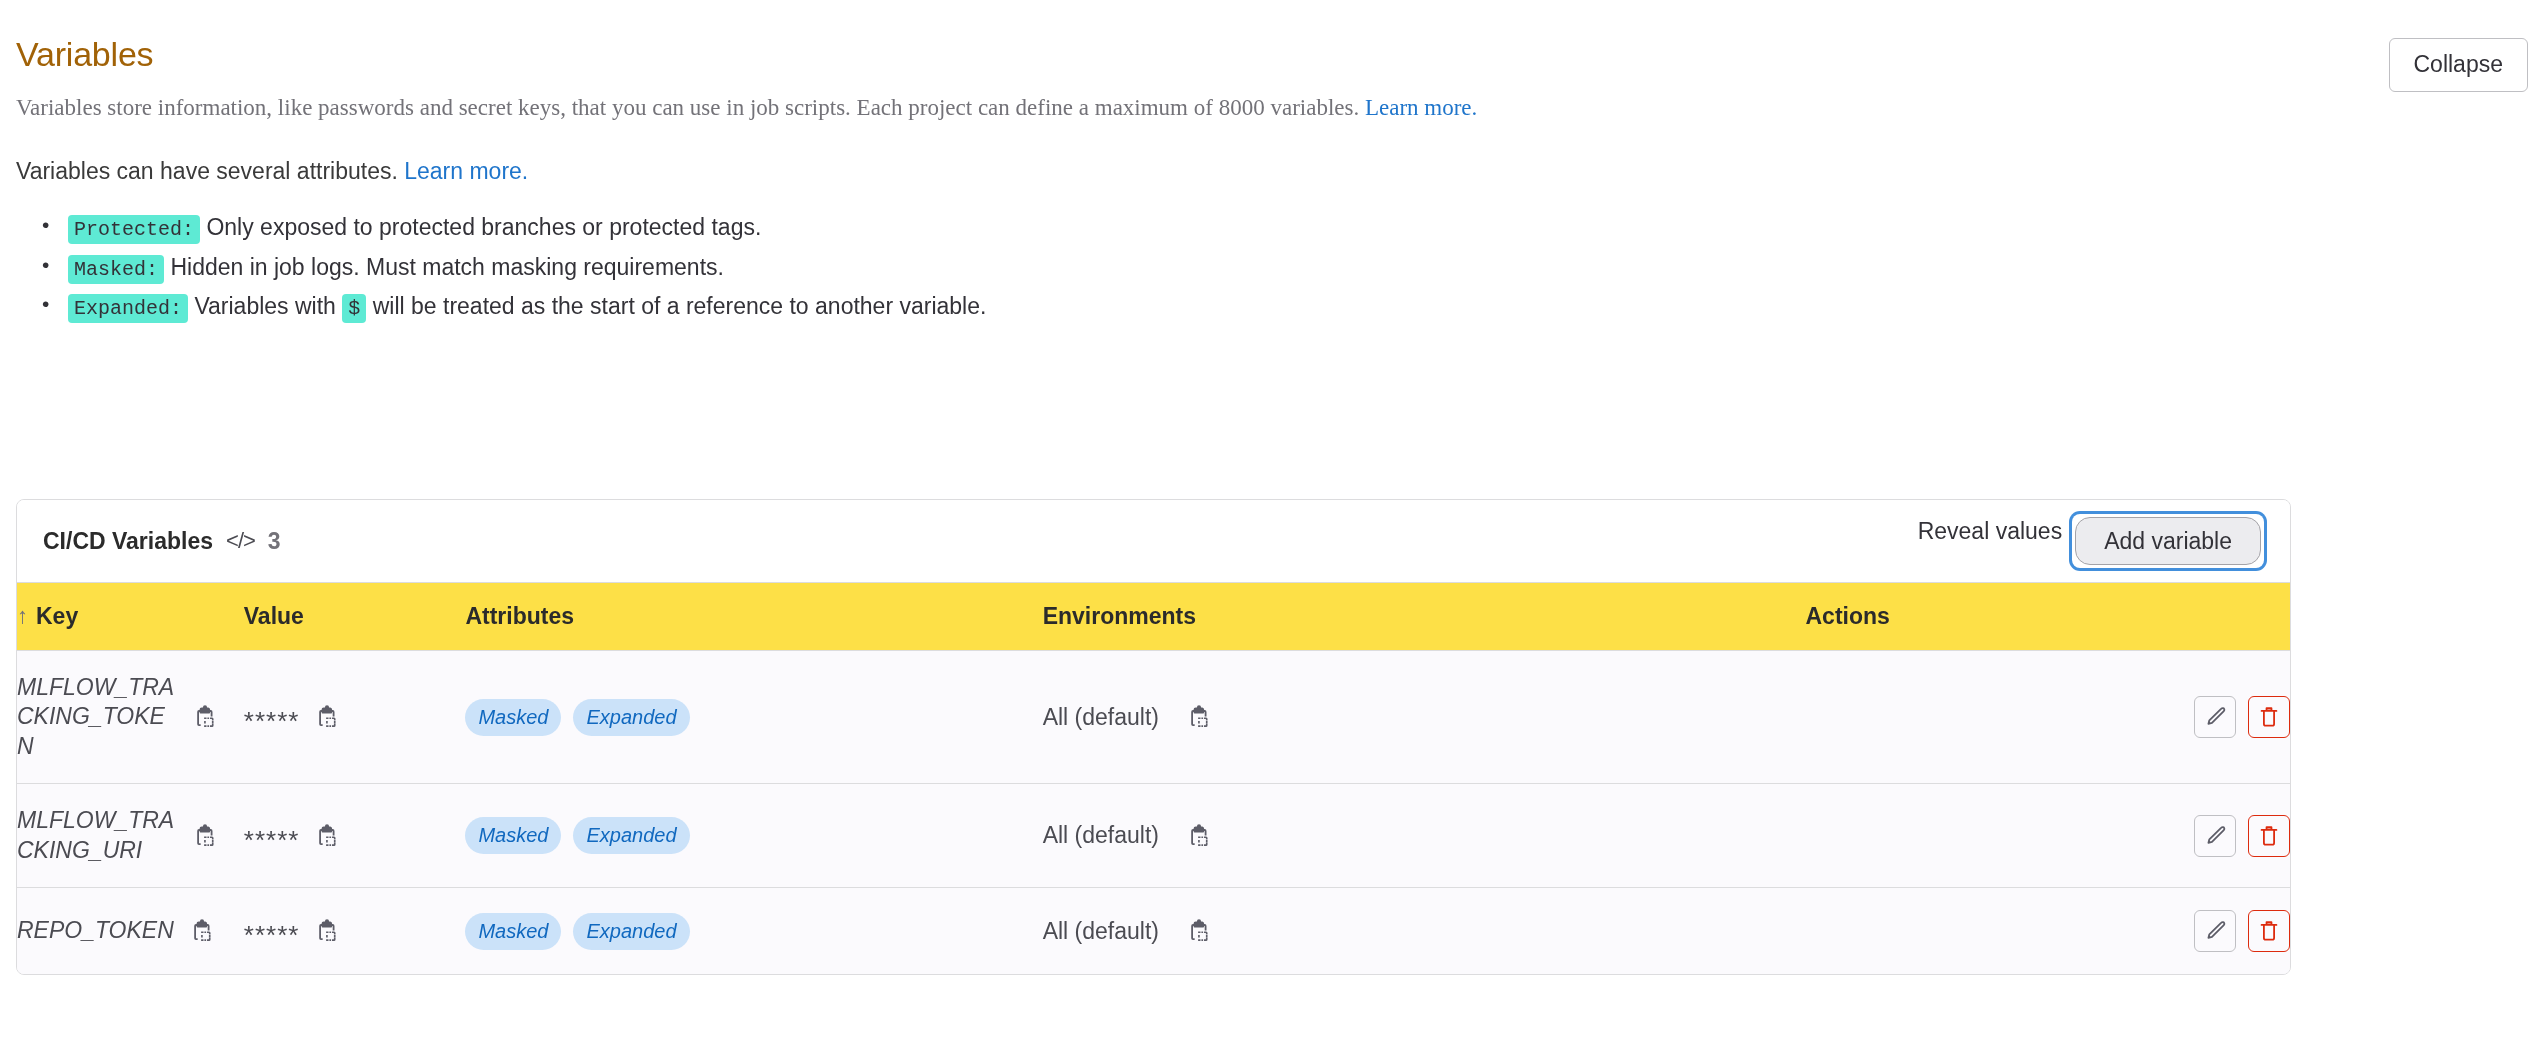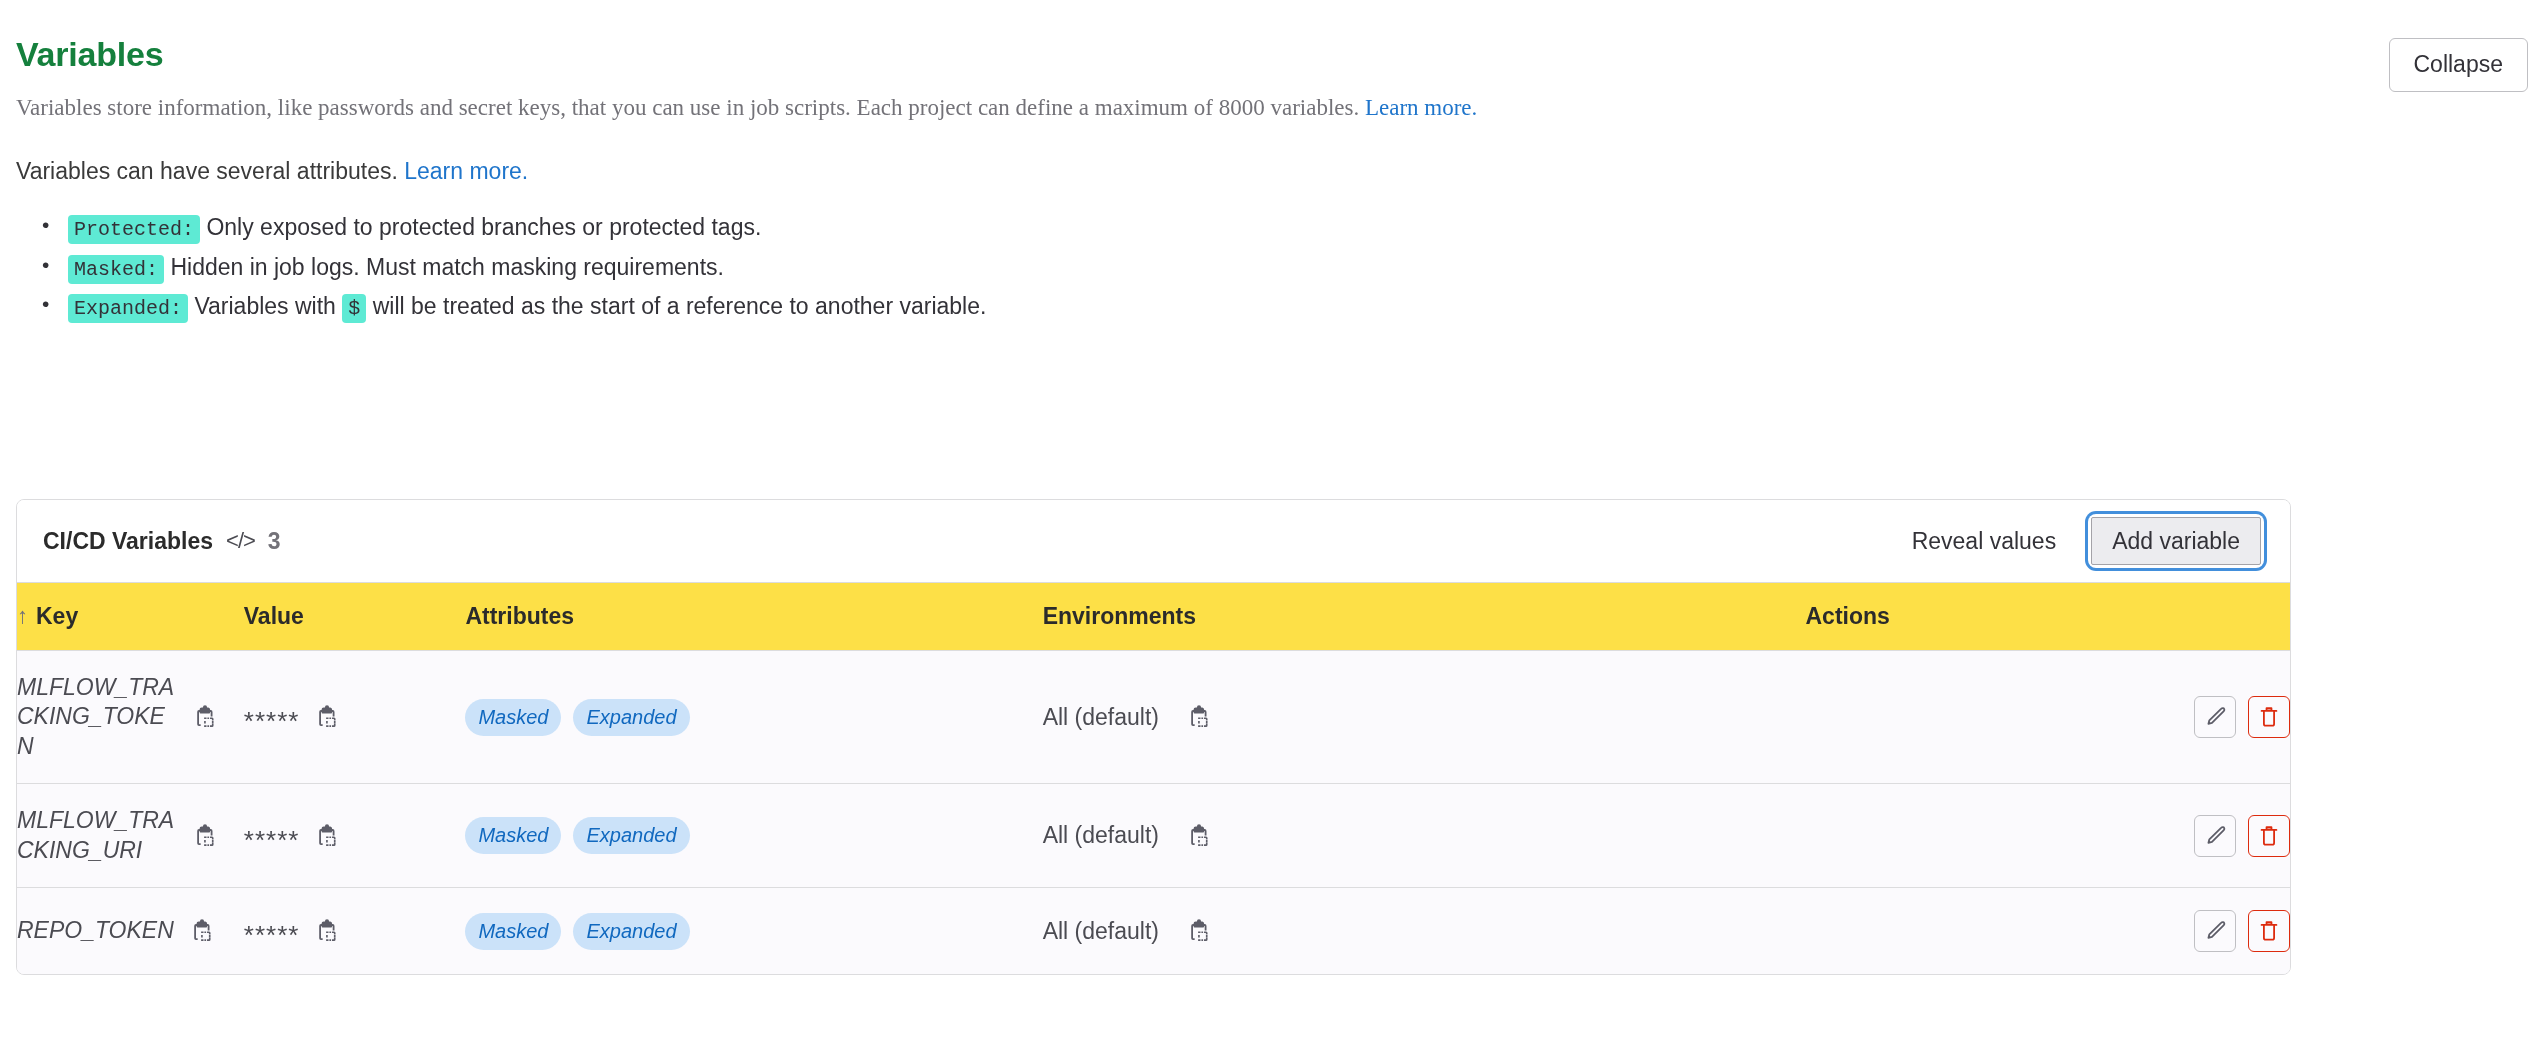--- a/index.html
+++ b/index.html
@@ -29,22 +29,22 @@
     display: flex;
     align-items: flex-start;
     justify-content: space-between;
     padding-top: 36px;
   }
   .head-left { flex: 1 1 auto; min-width: 0; }
 
   h1.page-title {
     font-size: 34px;
     line-height: 1.1;
-    font-weight: bold;
-    color: #15803d;
+    font-weight: normal;
+    color: #a16207;
     margin: 0 0 18px 0;
     letter-spacing: -0.2px;
   }
 
   p.desc {
     font-size: 23px;
     line-height: 1.5;
     color: #737278;
     margin: 0 0 28px 0;
     font-family: Liberation Serif, serif;
@@ -145,46 +145,46 @@
     letter-spacing: -1px;
   }
   .count {
     font-size: 23px;
     font-weight: bold;
     color: #737278;
   }
 
   .card-actions {
     display: flex;
-    align-items: center;
-    gap: 30px;
+    align-items: flex-start;
+    gap: 8px;
   }
   .reveal-btn {
     background: transparent;
     border: none;
     font-family: "Liberation Sans", sans-serif;
     font-size: 23px;
     color: #333238;
     cursor: pointer;
     padding: 4px 2px;
   }
   .add-var-wrap {
     border-radius: 8px;
     padding: 3px;
     box-shadow: 0 0 0 3px #428fdc;
     display: inline-flex;
   }
   .add-var-btn {
     background: #ececef;
     border: 1px solid #a4a3a8;
-    border-radius: 2px;
+    border-radius: 15px;
     font-family: "Liberation Sans", sans-serif;
     font-size: 23px;
     color: #333238;
-    padding: 10px 20px;
+    padding: 10px 28px;
     line-height: 1.15;
     cursor: pointer;
   }
 
   
   table.var-table {
     width: 100%;
     border-collapse: collapse;
     table-layout: fixed;
   }

